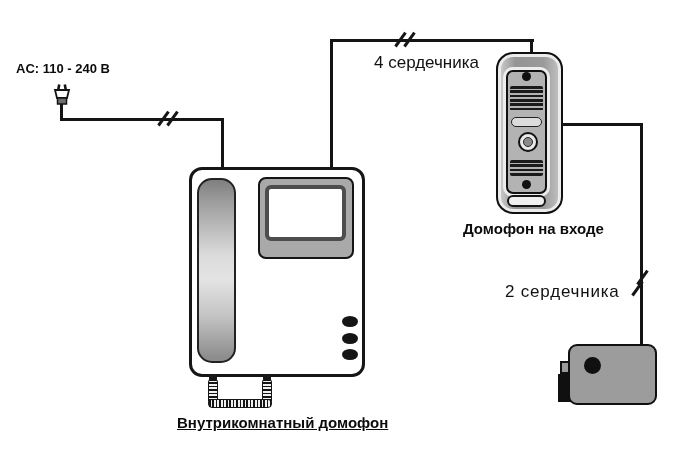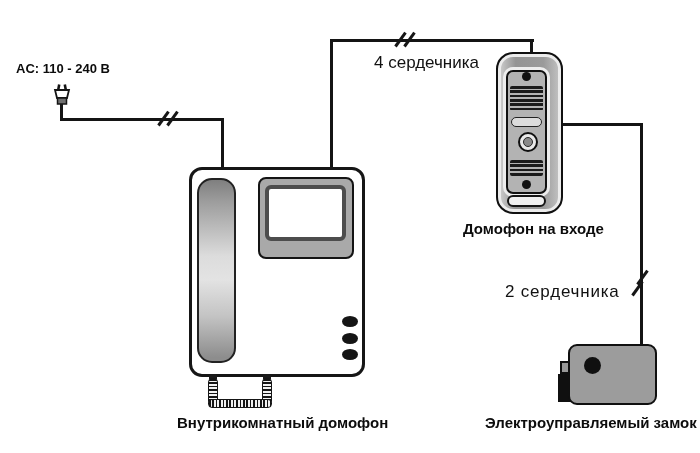--- a/index.html
+++ b/index.html
@@ -86,23 +86,22 @@
 <div class="canvas">
 
   <div class="lbl-sans" style="left:16px; top:61px; font-size:13px;">AC: 110 - 240 В</div>
 
   <div class="lbl-serif" style="left:374px; top:53px;">4 сердечника</div>
 
   <div class="lbl-serif" style="left:480px; top:282px; letter-spacing:0.8px;margin-left:25px;">2 сердечника</div>
 
   <div class="lbl-sans center" style="left:463px; top:220px; width:140px;">Домофон на входе</div>
 
-  <div class="lbl-sans center" style="left:177px; top:414px; width:200px;">Внутрикомнатный домофон</div>
+  <div class="lbl-sans center" style="left:177px; top:414px; width:200px;text-decoration:underline;">Внутрикомнатный домофон</div>
 
-  <div class="lbl-sans center" style="left:485px; top:414px; width:210px;">Электроуправляемый замок</div>
 
   <svg class="abs" style="left:50px; top:84px;" width="24" height="23" viewBox="0 0 24 23">
     <line x1="9.2" y1="0.5" x2="8.2" y2="6" stroke="#141414" stroke-width="2.6"></line>
     <line x1="14.8" y1="0.5" x2="15.8" y2="6" stroke="#141414" stroke-width="2.6"></line>
     <path d="M5,6 L19,6 L17,14 L7,14 Z" fill="#ffffff" stroke="#141414" stroke-width="1.8"></path>
     <rect x="7.5" y="14" width="9" height="6" fill="#6e6e6e" stroke="#141414" stroke-width="1.5"></rect>
   </svg>
 
   <div class="wire" style="left:60px;  top:104px; width:3px;  height:16px;"></div>
   <div class="wire" style="left:60px;  top:118px; width:164px; height:3px;"></div>

